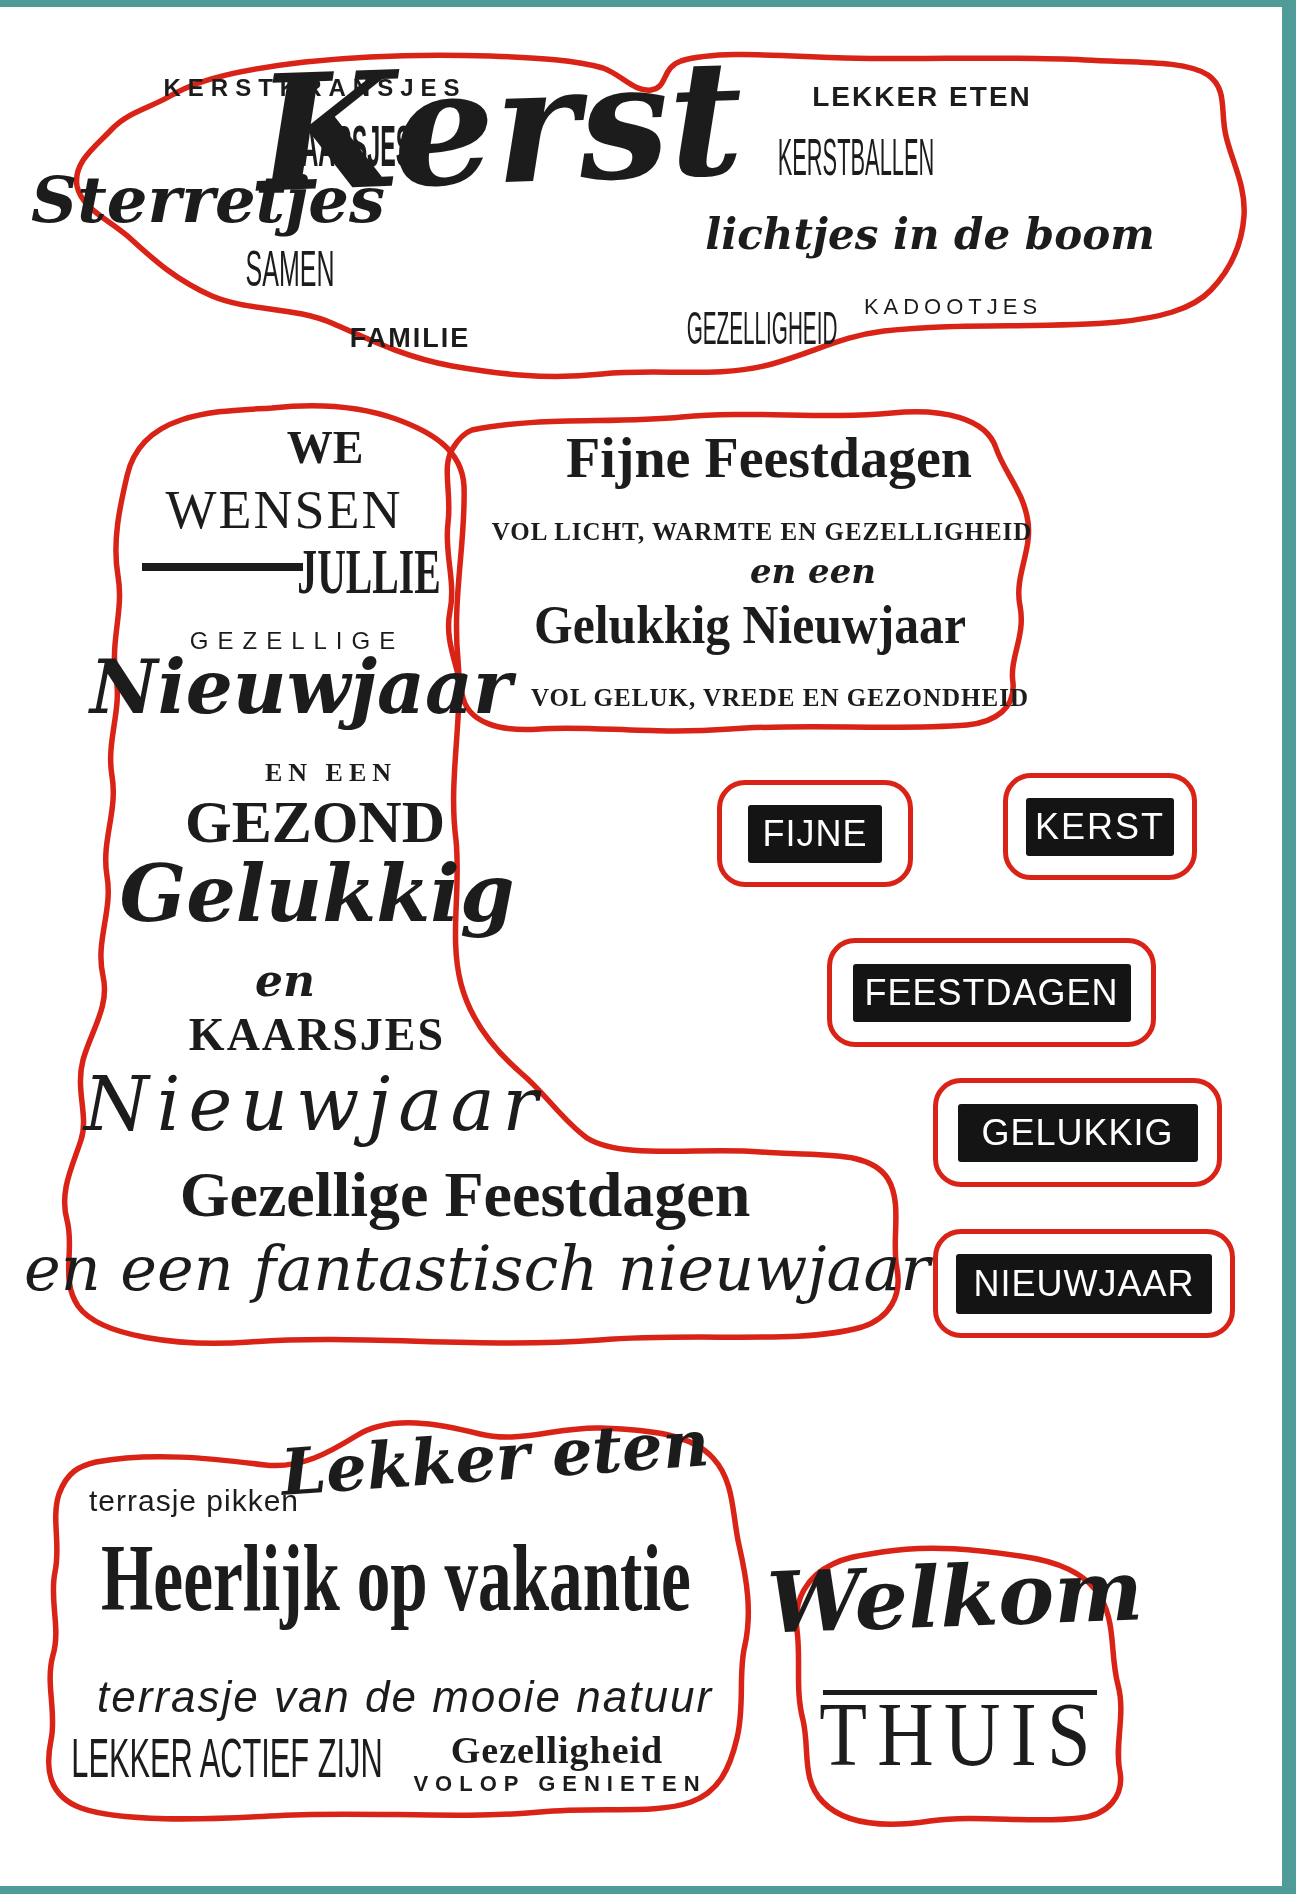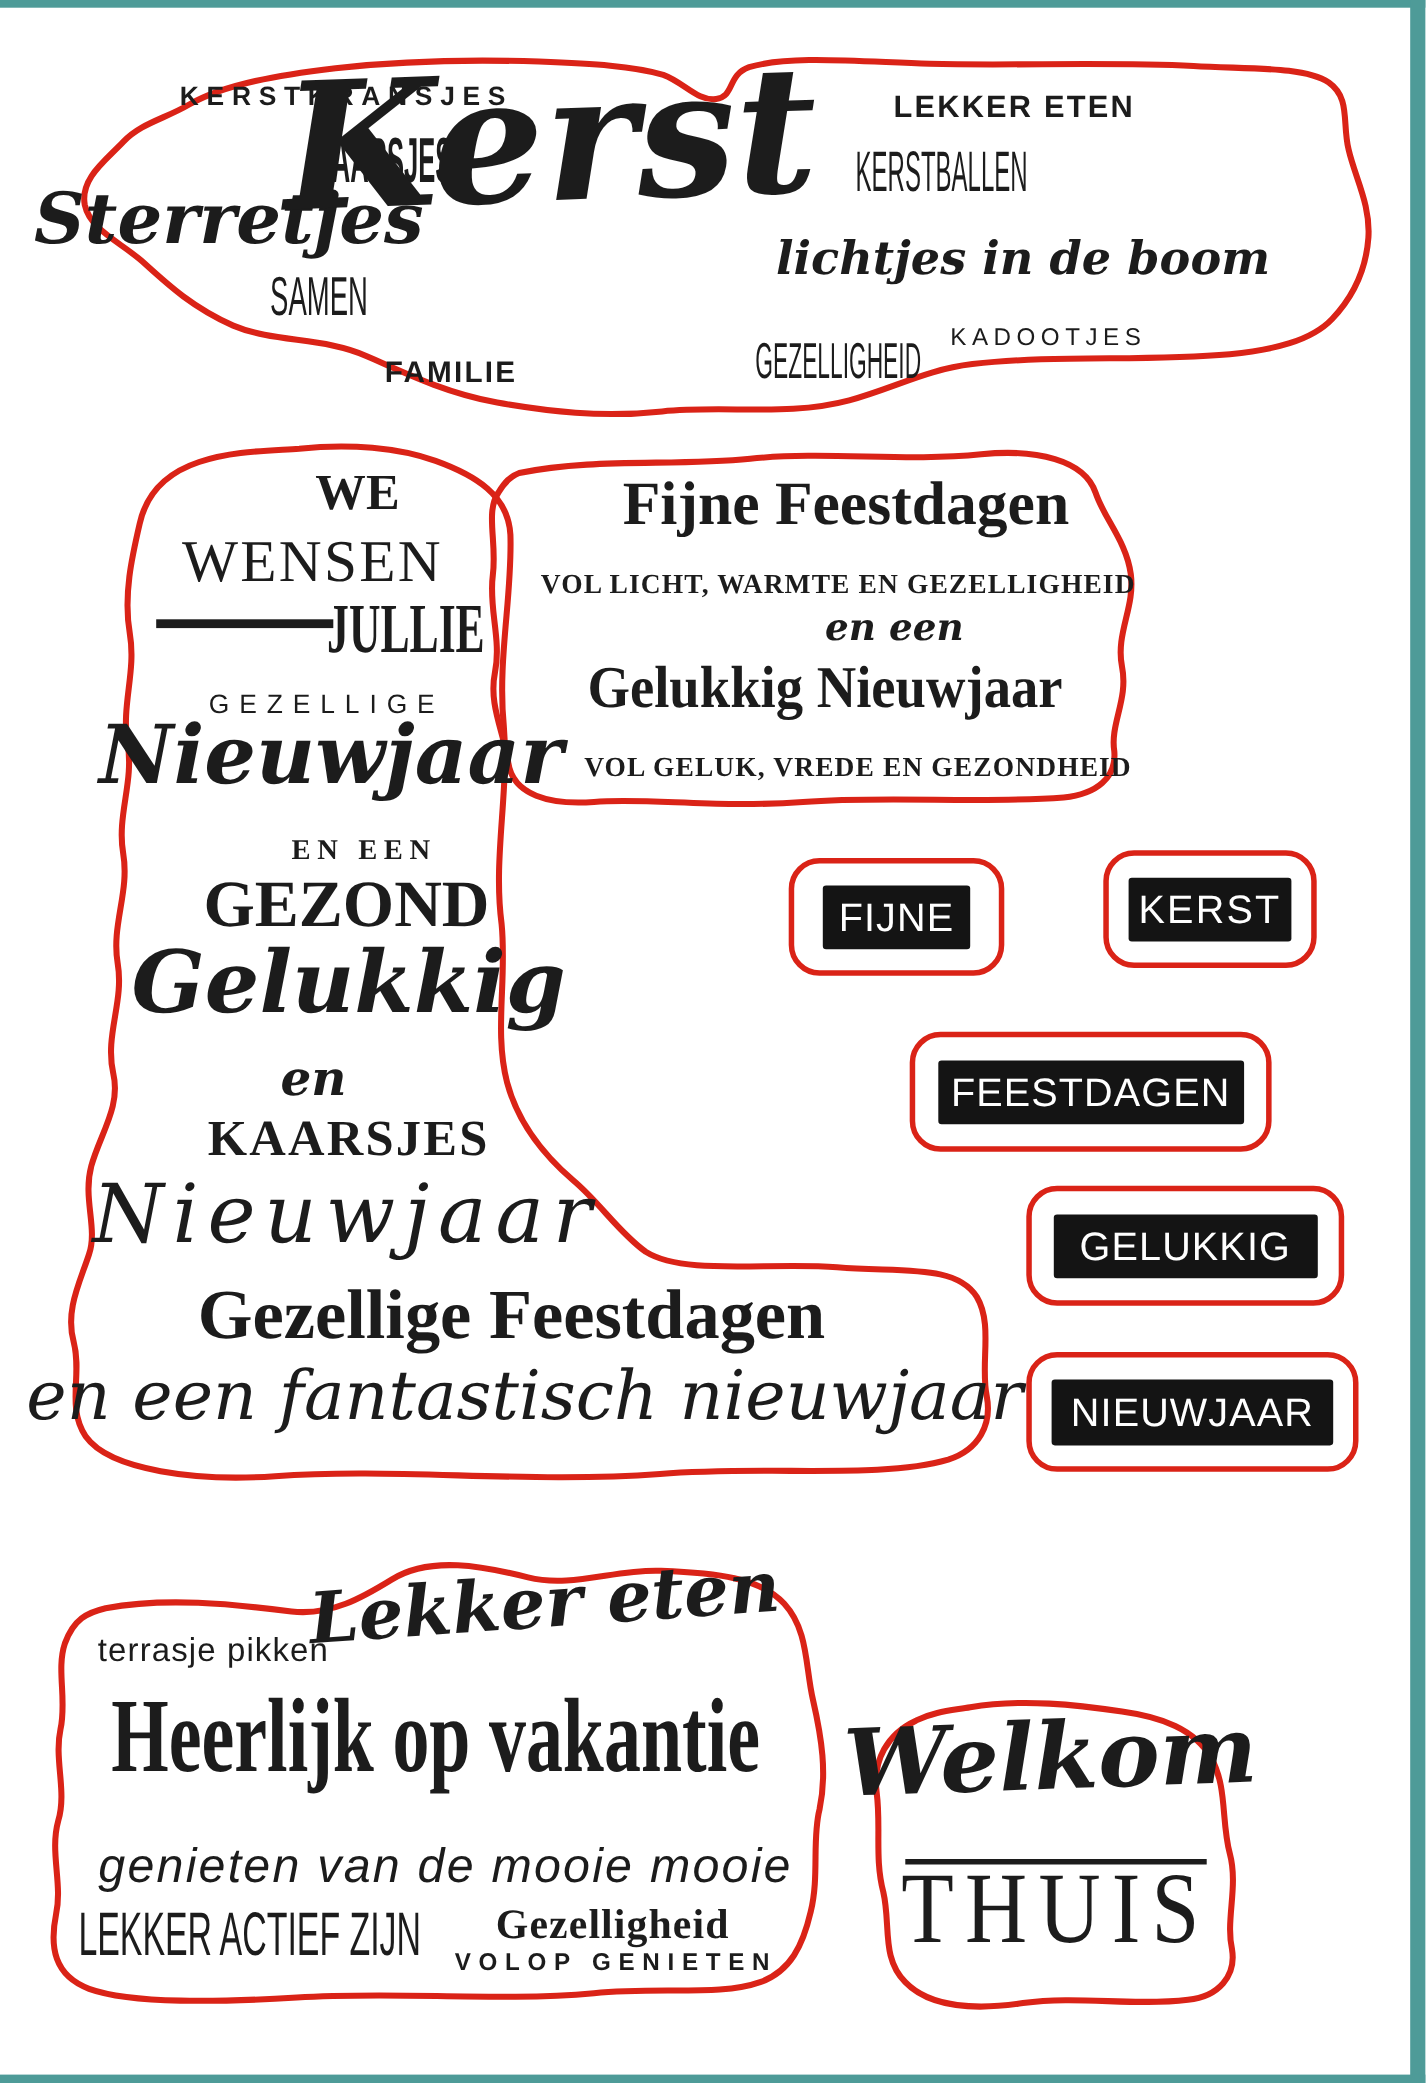--- a/index.html
+++ b/index.html
@@ -140,21 +140,21 @@
   <div class="tag tag-gelukkig">
     <div class="tag-inner">GELUKKIG</div>
   </div>
   <div class="tag tag-nieuwjaar">
     <div class="tag-inner">NIEUWJAAR</div>
   </div>
 
   <span class="t sans w-terrasje">terrasje pikken</span>
   <span class="t script w-lekkereten2">Lekker eten</span>
   <span class="t serif b w-heerlijk">Heerlijk op vakantie</span>
-  <span class="t sans w-genieten">genieten van de mooie mooie</span>
+  <span class="t sans w-genieten">terrasje van de mooie natuur</span>
   <span class="t sans w-actief">LEKKER ACTIEF ZIJN</span>
   <span class="t serif b w-gezelligheid2">Gezelligheid</span>
   <span class="t sans w-volop">VOLOP GENIETEN</span>
 
   <span class="t script b w-welkom">Welkom</span>
   <div class="rule u-welkom"></div>
   <span class="t serif w-thuis">THUIS</span>
 
   <div class="frame frame-top"></div>
   <div class="frame frame-right"></div>

